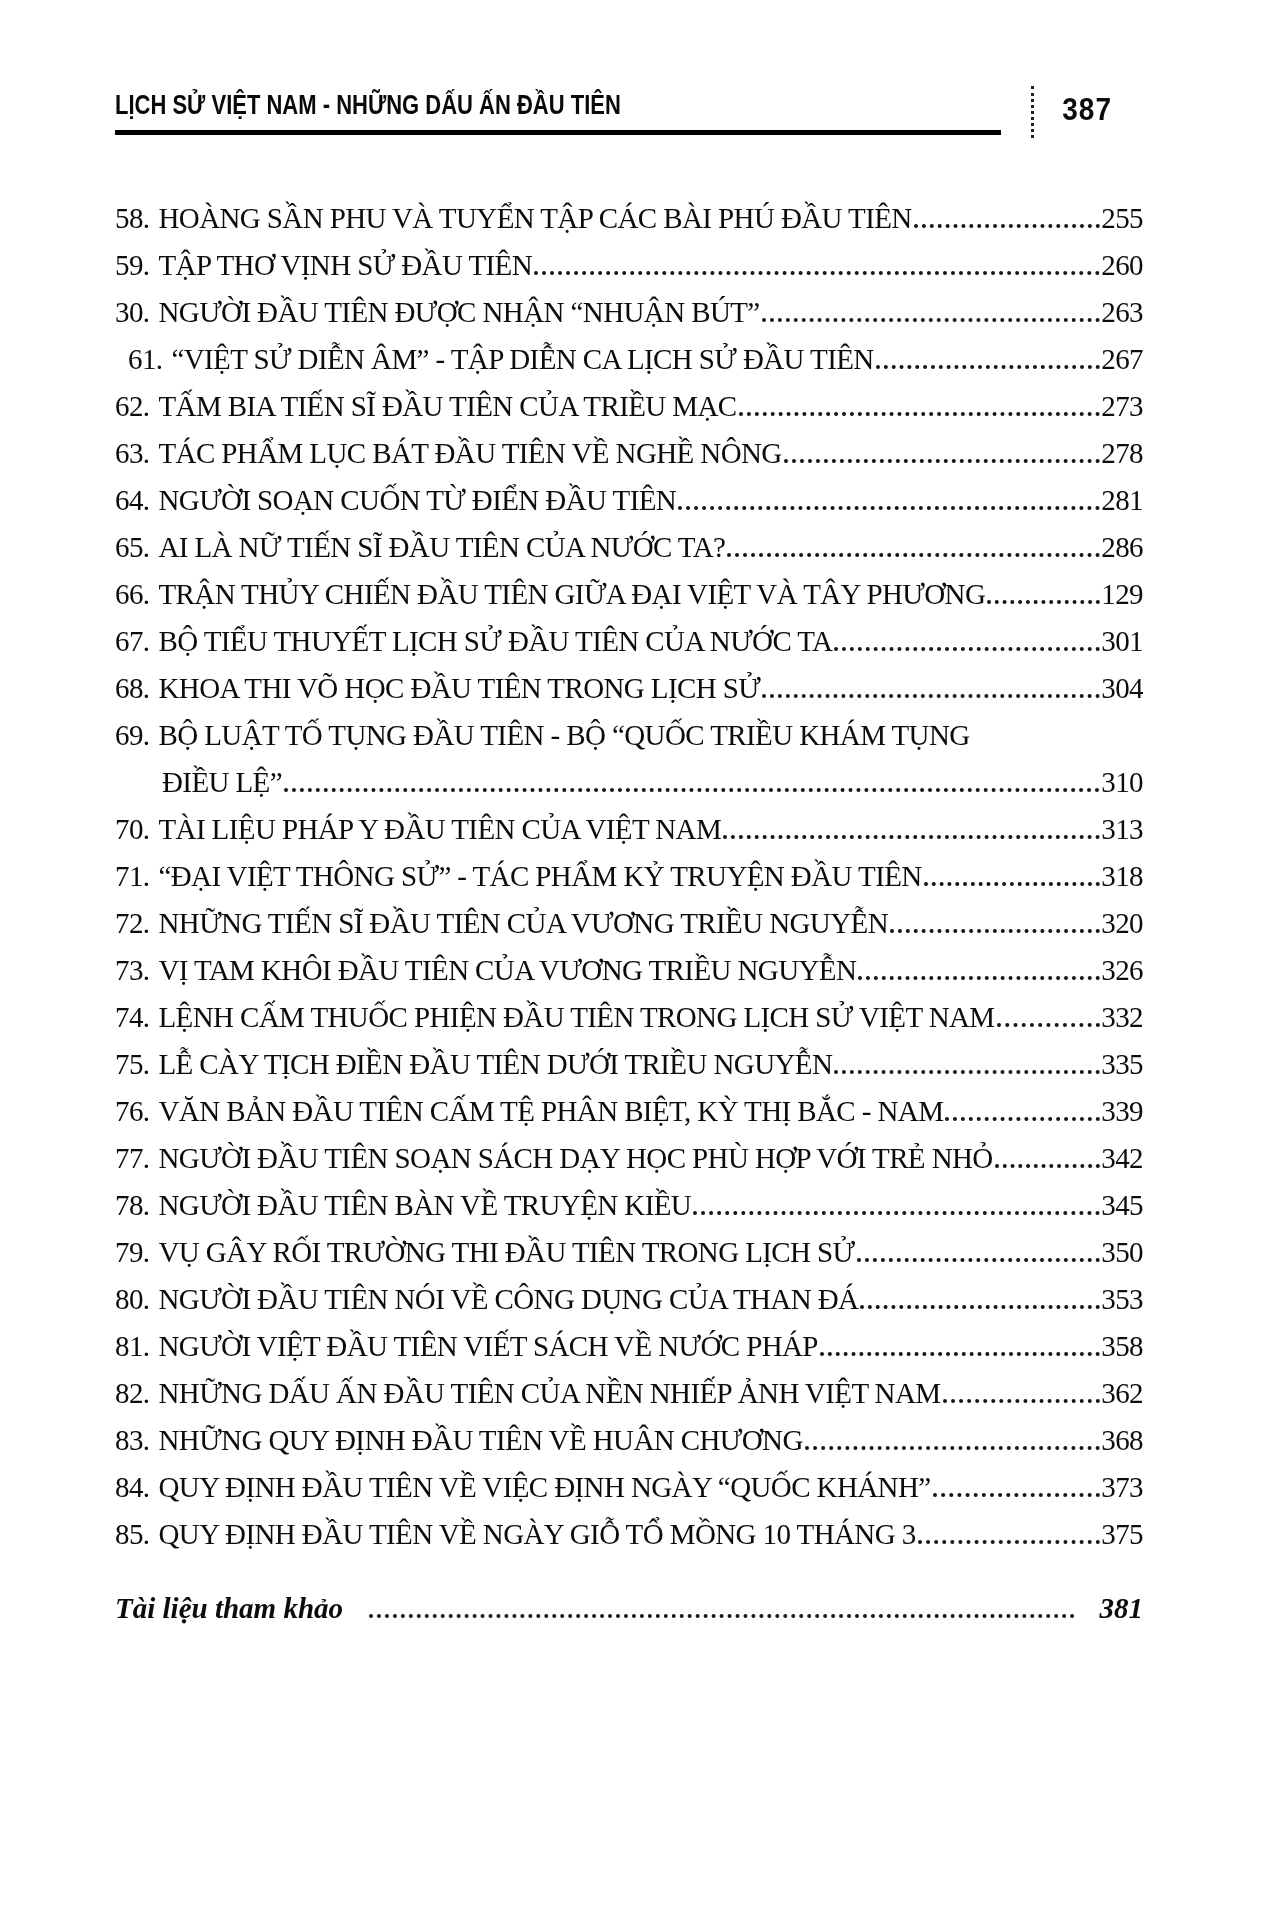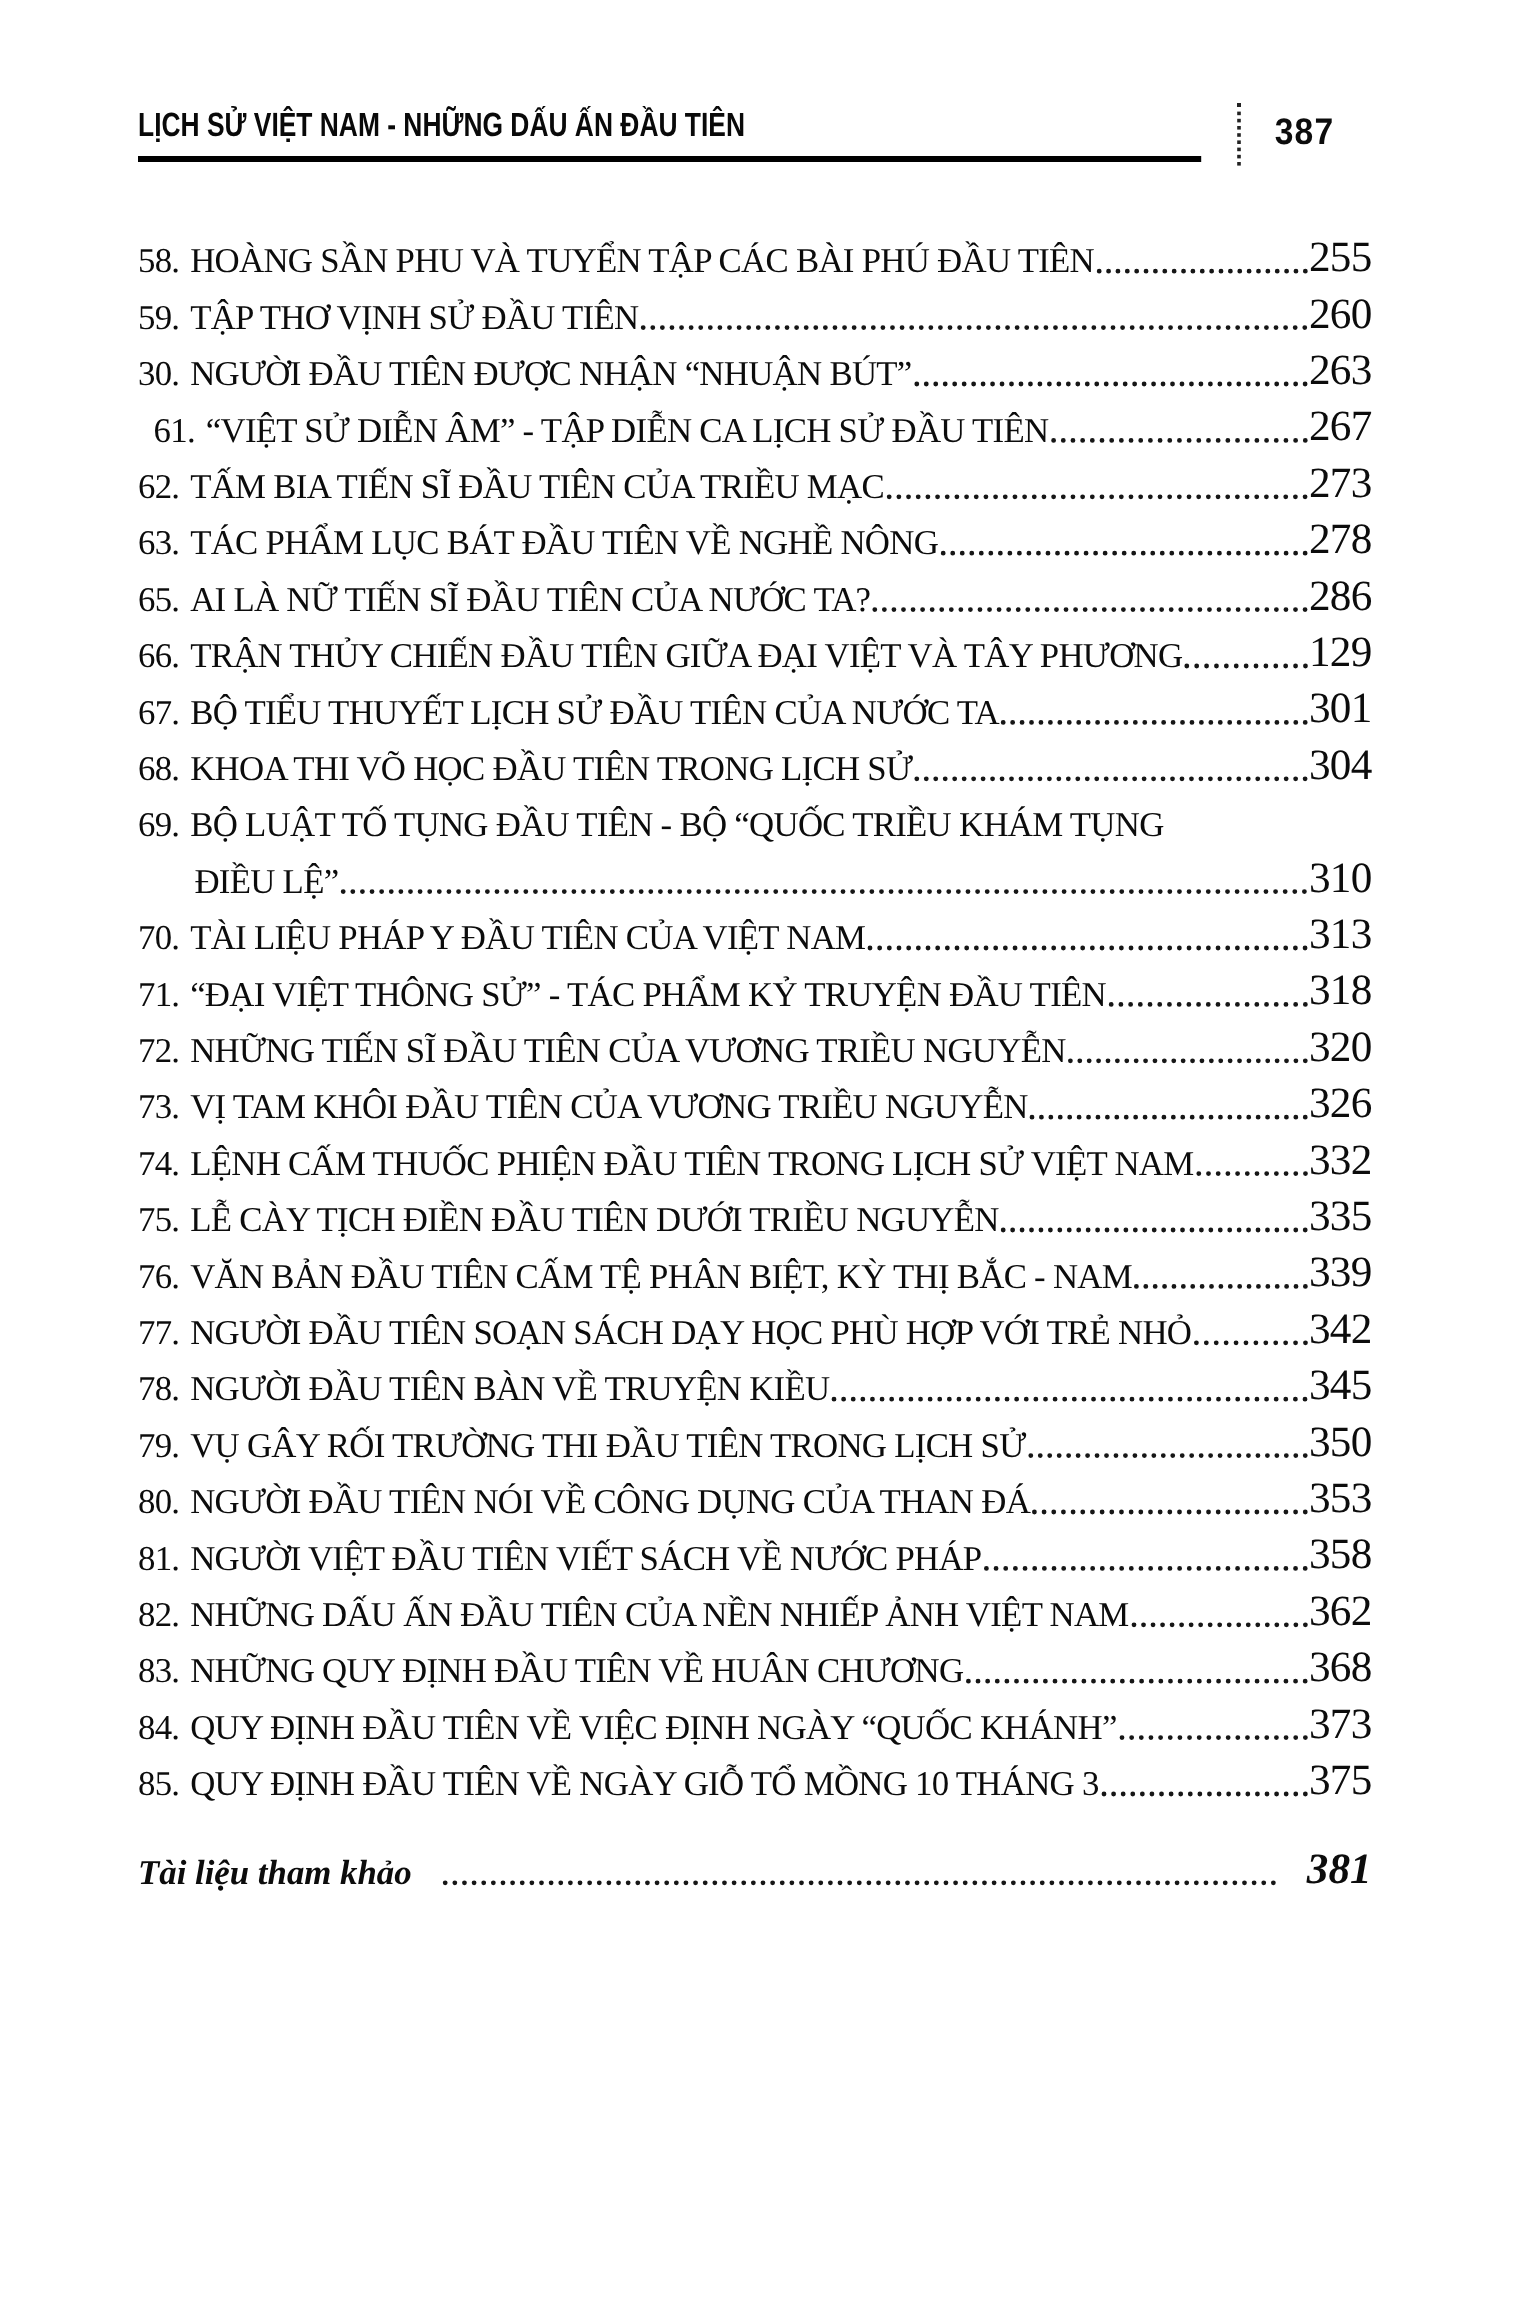--- a/index.html
+++ b/index.html
@@ -69,21 +69,21 @@
   .toc-row.wrapline{ padding-left:47px; }
   .dots{
     flex:1 1 auto;
     min-width:10px;
     border-bottom:4px dotted #161616;
     margin:0 1px 7px 2px;
     height:0;
   }
   .pageno{
     flex:0 0 auto;
-    font-size:36px;
+    font-size:29px;
     text-align:right;
   }
   .ref-row{
     margin-top:27px;
     font-weight:700;
     font-style:italic;
     letter-spacing:0;
     gap:24px;
   }
 </style>
@@ -132,20 +132,26 @@
           <span class="dots"></span>
           <span class="pageno">273</span>
         </div>
         <div class="toc-row">
           <span class="num">63.</span>
           <span>TÁC PHẨM LỤC BÁT ĐẦU TIÊN VỀ NGHỀ NÔNG</span>
           <span class="dots"></span>
           <span class="pageno">278</span>
         </div>
         <div class="toc-row">
+          <span class="num">64.</span>
+          <span>NGƯỜI SOẠN CUỐN TỪ ĐIỂN ĐẦU TIÊN</span>
+          <span class="dots"></span>
+          <span class="pageno">281</span>
+        </div>
+        <div class="toc-row">
           <span class="num">65.</span>
           <span>AI LÀ NỮ TIẾN SĨ ĐẦU TIÊN CỦA NƯỚC TA?</span>
           <span class="dots"></span>
           <span class="pageno">286</span>
         </div>
         <div class="toc-row">
           <span class="num">66.</span>
           <span>TRẬN THỦY CHIẾN ĐẦU TIÊN GIỮA ĐẠI VIỆT VÀ TÂY PHƯƠNG</span>
           <span class="dots"></span>
           <span class="pageno">129</span>

